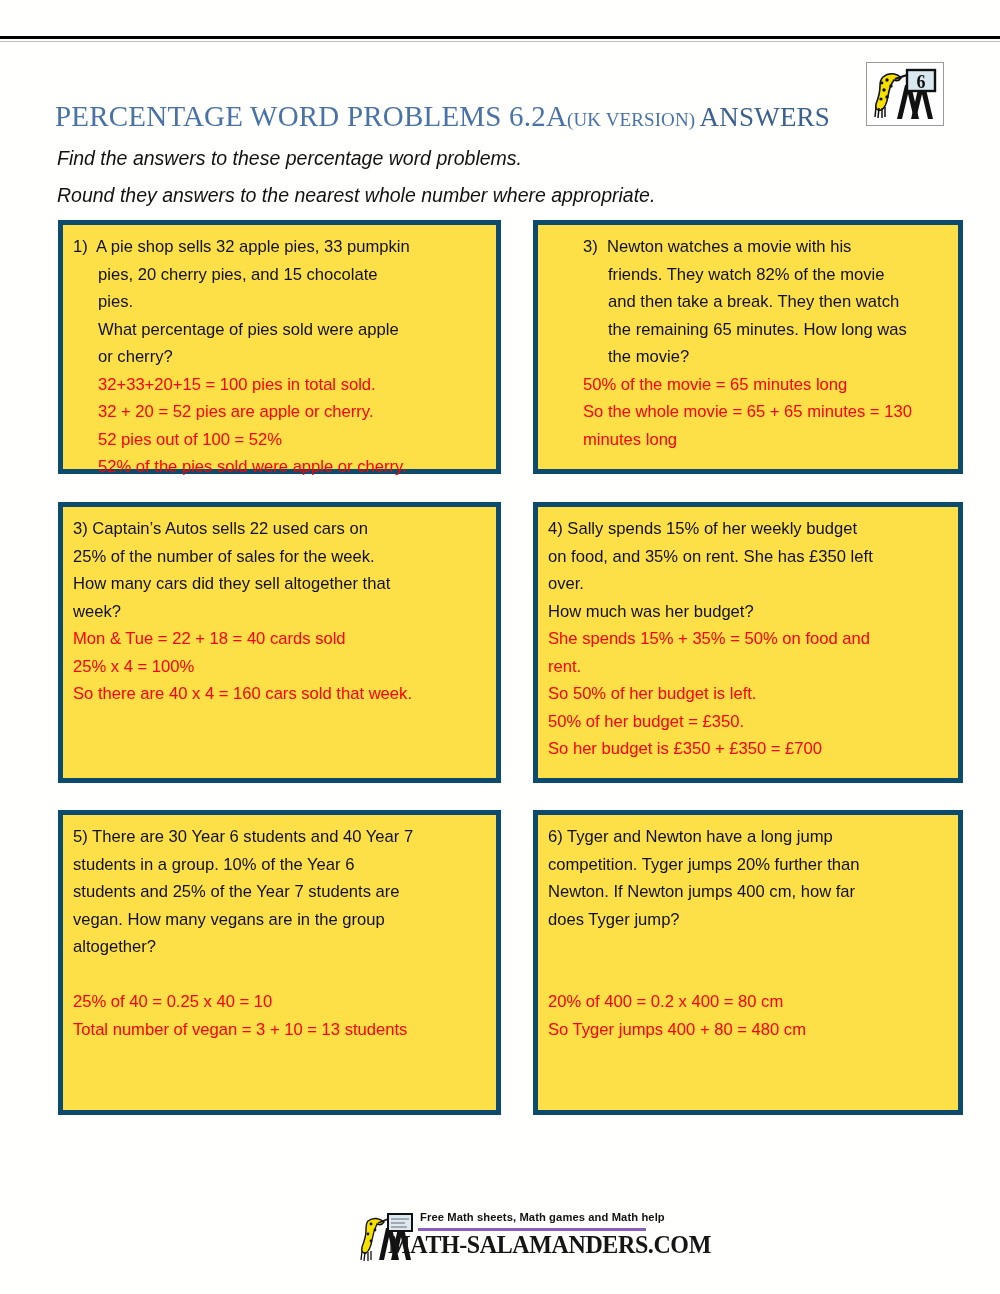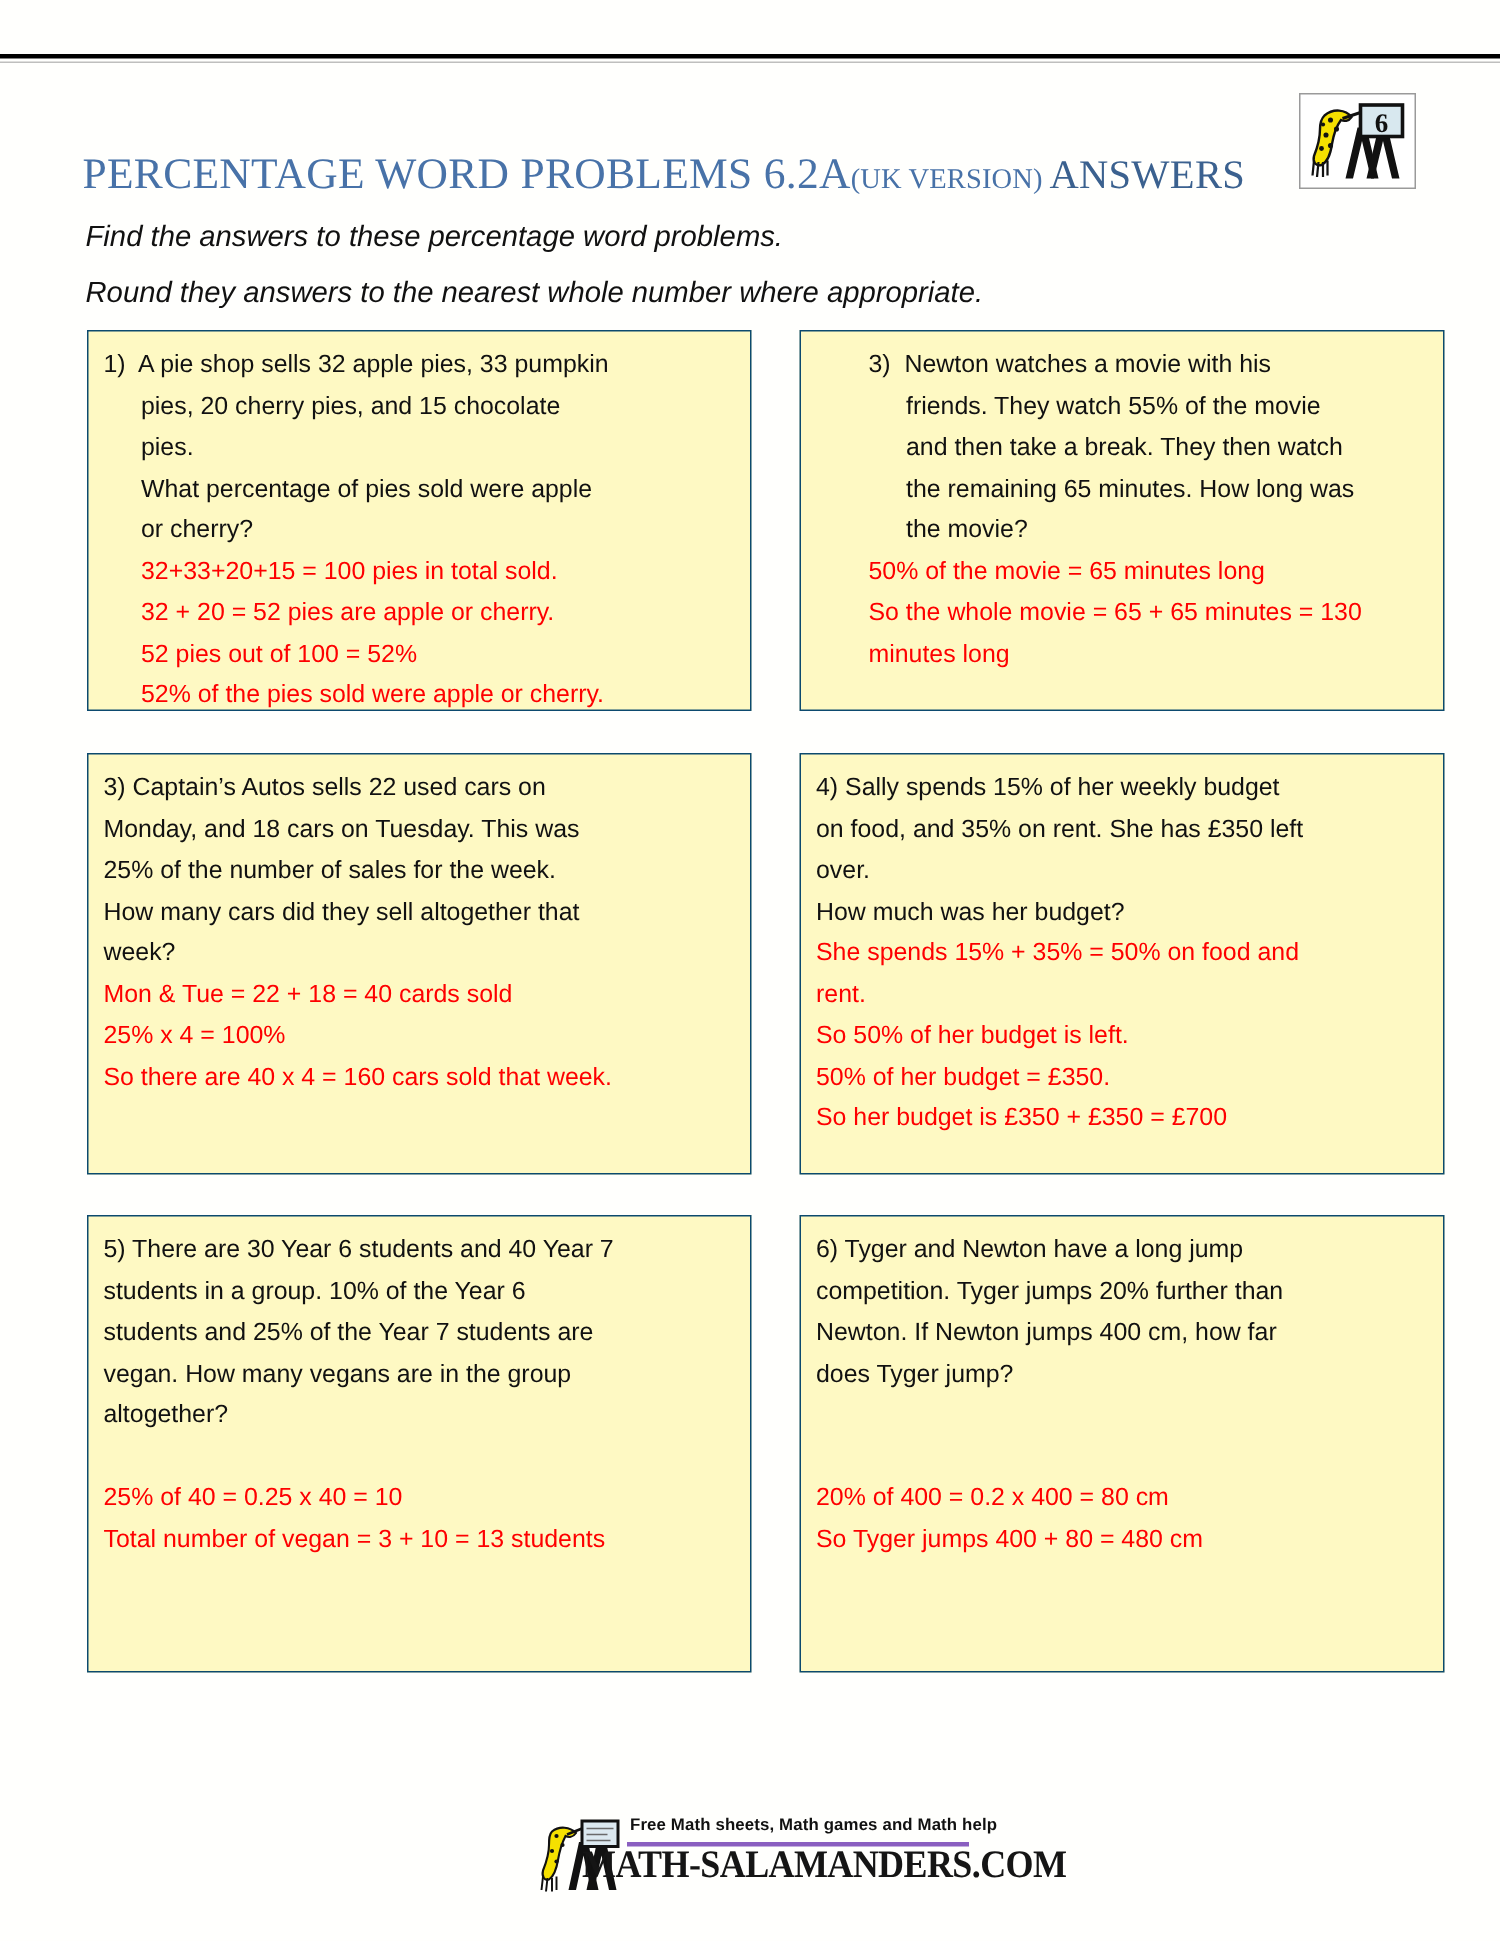--- a/index.html
+++ b/index.html
@@ -117,22 +117,22 @@
   .grid {
     position: absolute;
     left: 0;
     top: 0;
     width: 1000px;
     height: 1294px;
   }
   .qbox {
     position: absolute;
     box-sizing: border-box;
-    border: 1px solid #0c4a6e;
-    background: #fef9c3;
+    border: 5px solid #0c4a6e;
+    background: #fde047;
     padding: 8px 10px 6px 10px;
   }
   .qbox .line {
     font-size: 16.6px;
     line-height: 27.5px;
     color: #111111;
     white-space: pre;
   }
   .qbox .line.ans {
     color: #fe0000;
@@ -250,32 +250,31 @@
       <div class="line indent">What percentage of pies sold were apple</div>
       <div class="line indent">or cherry?</div>
       <div class="line ans indent">32+33+20+15 = 100 pies in total sold.</div>
       <div class="line ans indent">32 + 20 = 52 pies are apple or cherry.</div>
       <div class="line ans indent">52 pies out of 100 = 52%</div>
       <div class="line ans indent">52% of the pies sold were apple or cherry.</div>
     </div>
 
     <div class="qbox box-r1c2">
       <div class="line">3)  Newton watches a movie with his</div>
-      <div class="line indent">friends. They watch 55% of the movie</div>
+      <div class="line indent">friends. They watch 82% of the movie</div>
       <div class="line indent">and then take a break. They then watch</div>
       <div class="line indent">the remaining 65 minutes. How long was</div>
       <div class="line indent">the movie?</div>
       <div class="line ans">50% of the movie = 65 minutes long</div>
       <div class="line ans">So the whole movie = 65 + 65 minutes = 130</div>
       <div class="line ans">minutes long</div>
     </div>
 
     <div class="qbox box-r2c1">
       <div class="line">3) Captain’s Autos sells 22 used cars on</div>
-      <div class="line">Monday, and 18 cars on Tuesday. This was</div>
       <div class="line">25% of the number of sales for the week.</div>
       <div class="line">How many cars did they sell altogether that</div>
       <div class="line">week?</div>
       <div class="line ans">Mon &amp; Tue = 22 + 18 = 40 cards sold</div>
       <div class="line ans">25% x 4 = 100%</div>
       <div class="line ans">So there are 40 x 4 = 160 cars sold that week.</div>
     </div>
 
     <div class="qbox box-r2c2">
       <div class="line">4) Sally spends 15% of her weekly budget</div>

